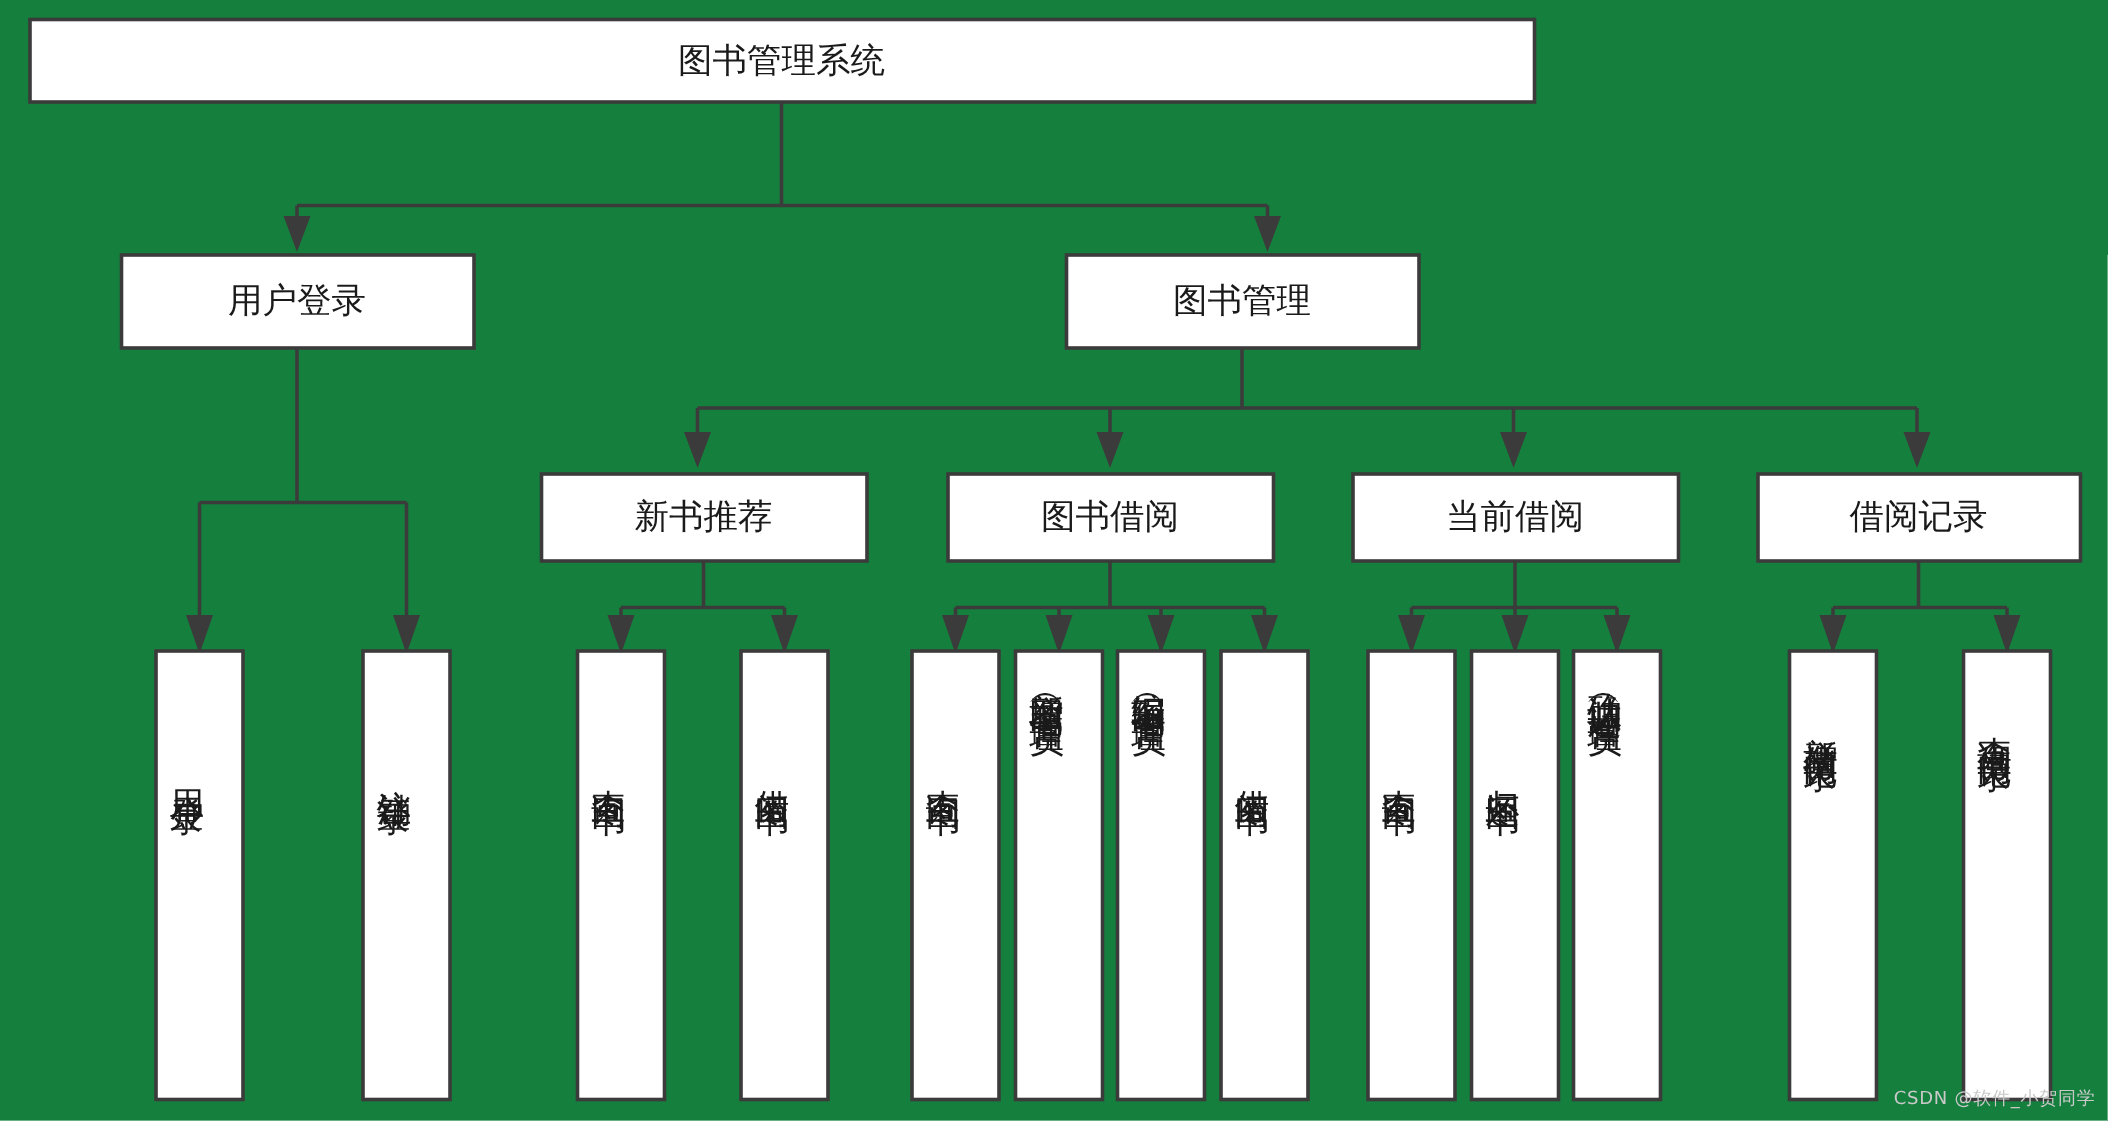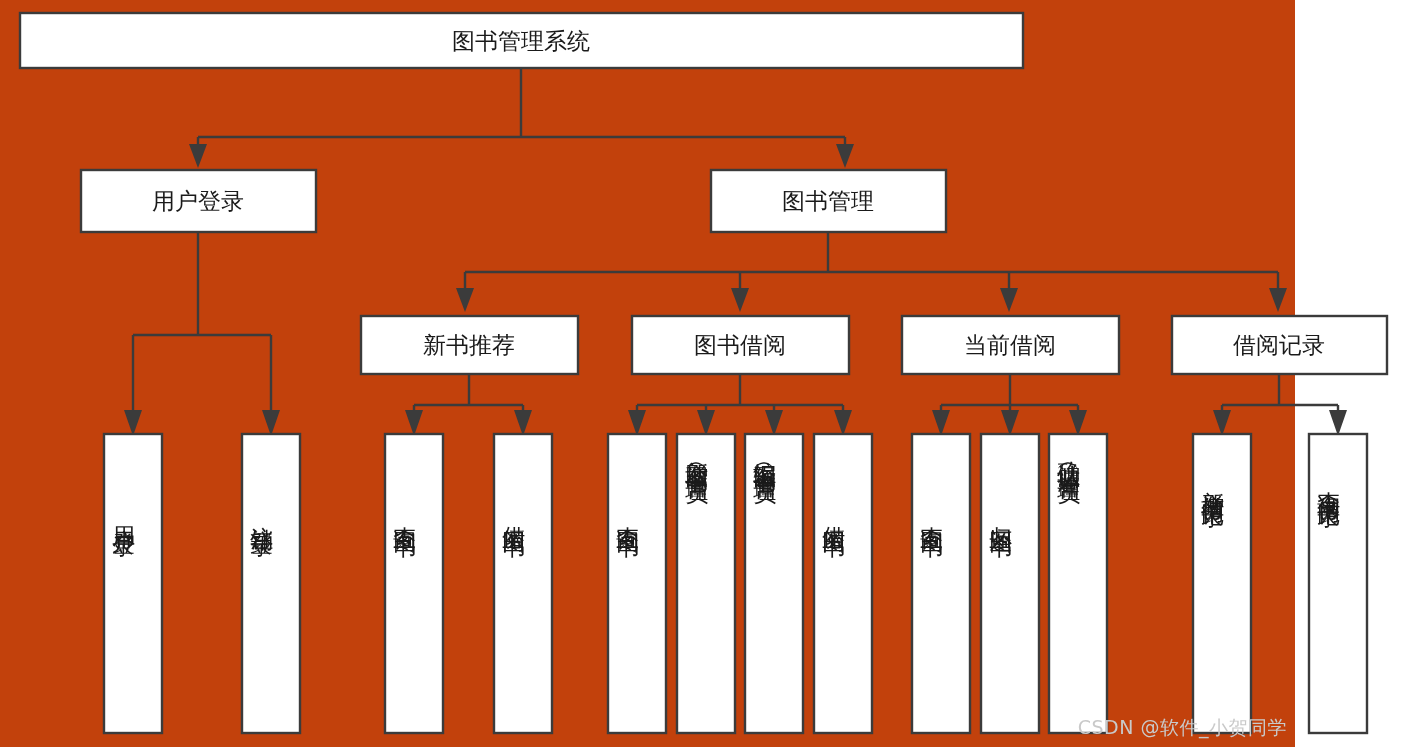--- a/index.html
+++ b/index.html
@@ -10,23 +10,23 @@
   }
   body {
     width: 1405px;
     height: 747px;
     font-family: "DejaVu Sans", "Liberation Sans", sans-serif;
     overflow: hidden;
     position: relative;
   }
   #diagram-root {
     position: relative;
-    width: 1295px;
+    width: 1405px;
     height: 747px;
-    background: #c2410c;
+    background: #15803d;
   }
   svg.diagram-canvas {
     position: absolute;
     left: 0;
     top: 0;
     width: 1405px;
     height: 747px;
     display: block;
   }
   .node-box {
@@ -65,21 +65,21 @@
     white-space: nowrap;
     text-align: start;
     pointer-events: none;
     user-select: none;
   }
   .watermark {
     position: absolute;
     right: 8px;
     bottom: 6px;
     font-family: "DejaVu Sans", "Liberation Sans", sans-serif;
-    font-size: 19px;
+    font-size: 12px;
     color: #c9c9c9;
     letter-spacing: 0.5px;
     white-space: nowrap;
     user-select: none;
   }
 </style>
 </head>
 <body>
 
 <div id="diagram-root">

